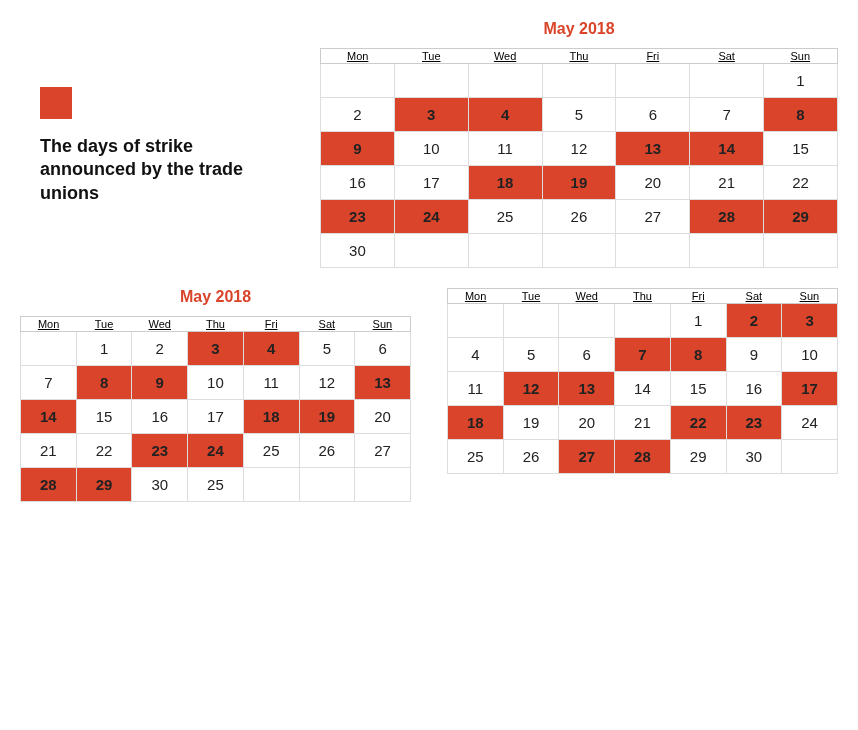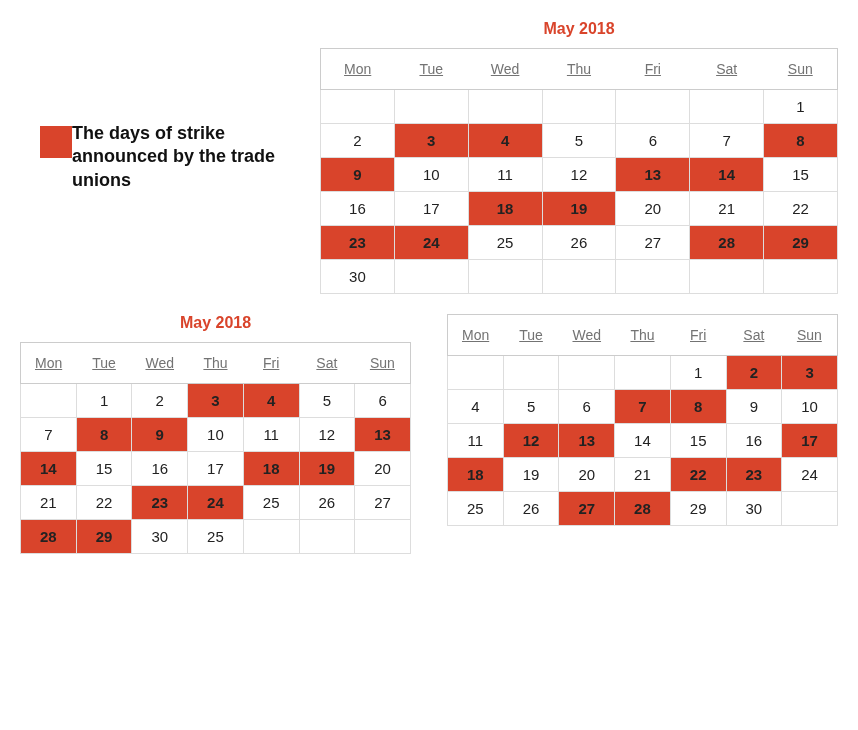--- a/index.html
+++ b/index.html
@@ -27,20 +27,22 @@
       width: 280px;
       padding: 30px 20px;
       display: flex;
       flex-direction: column;
       justify-content: center;
     }
 
     .legend-item {
       display: flex;
       align-items: flex-start;
+      gap: 16px;
+      flex-direction: column;
     }
 
     .legend-square {
       width: 32px;
       height: 32px;
       min-width: 32px;
       background: #d9442b;
       margin-top: 4px;
     }
 
@@ -63,27 +65,27 @@
       margin-bottom: 10px;
     }
 
     .calendar-grid {
       border: 1px solid #ccc;
       border-collapse: collapse;
       width: 100%;
     }
 
     .calendar-grid th {
-      font-size: 14px;
+      font-size: 11px;
       font-weight: 400;
-      padding: 12px 4px;
+      padding: 1px 4px;
       text-align: center;
       border-bottom: 1px solid #ccc;
       text-decoration: underline;
-      color: #737373;
+      color: #000000;
     }
 
     .calendar-grid td {
       font-size: 15px;
       text-align: center;
       padding: 8px 4px;
       min-width: 42px;
       border: 1px solid #ddd;
       color: #222;
       vertical-align: middle;

